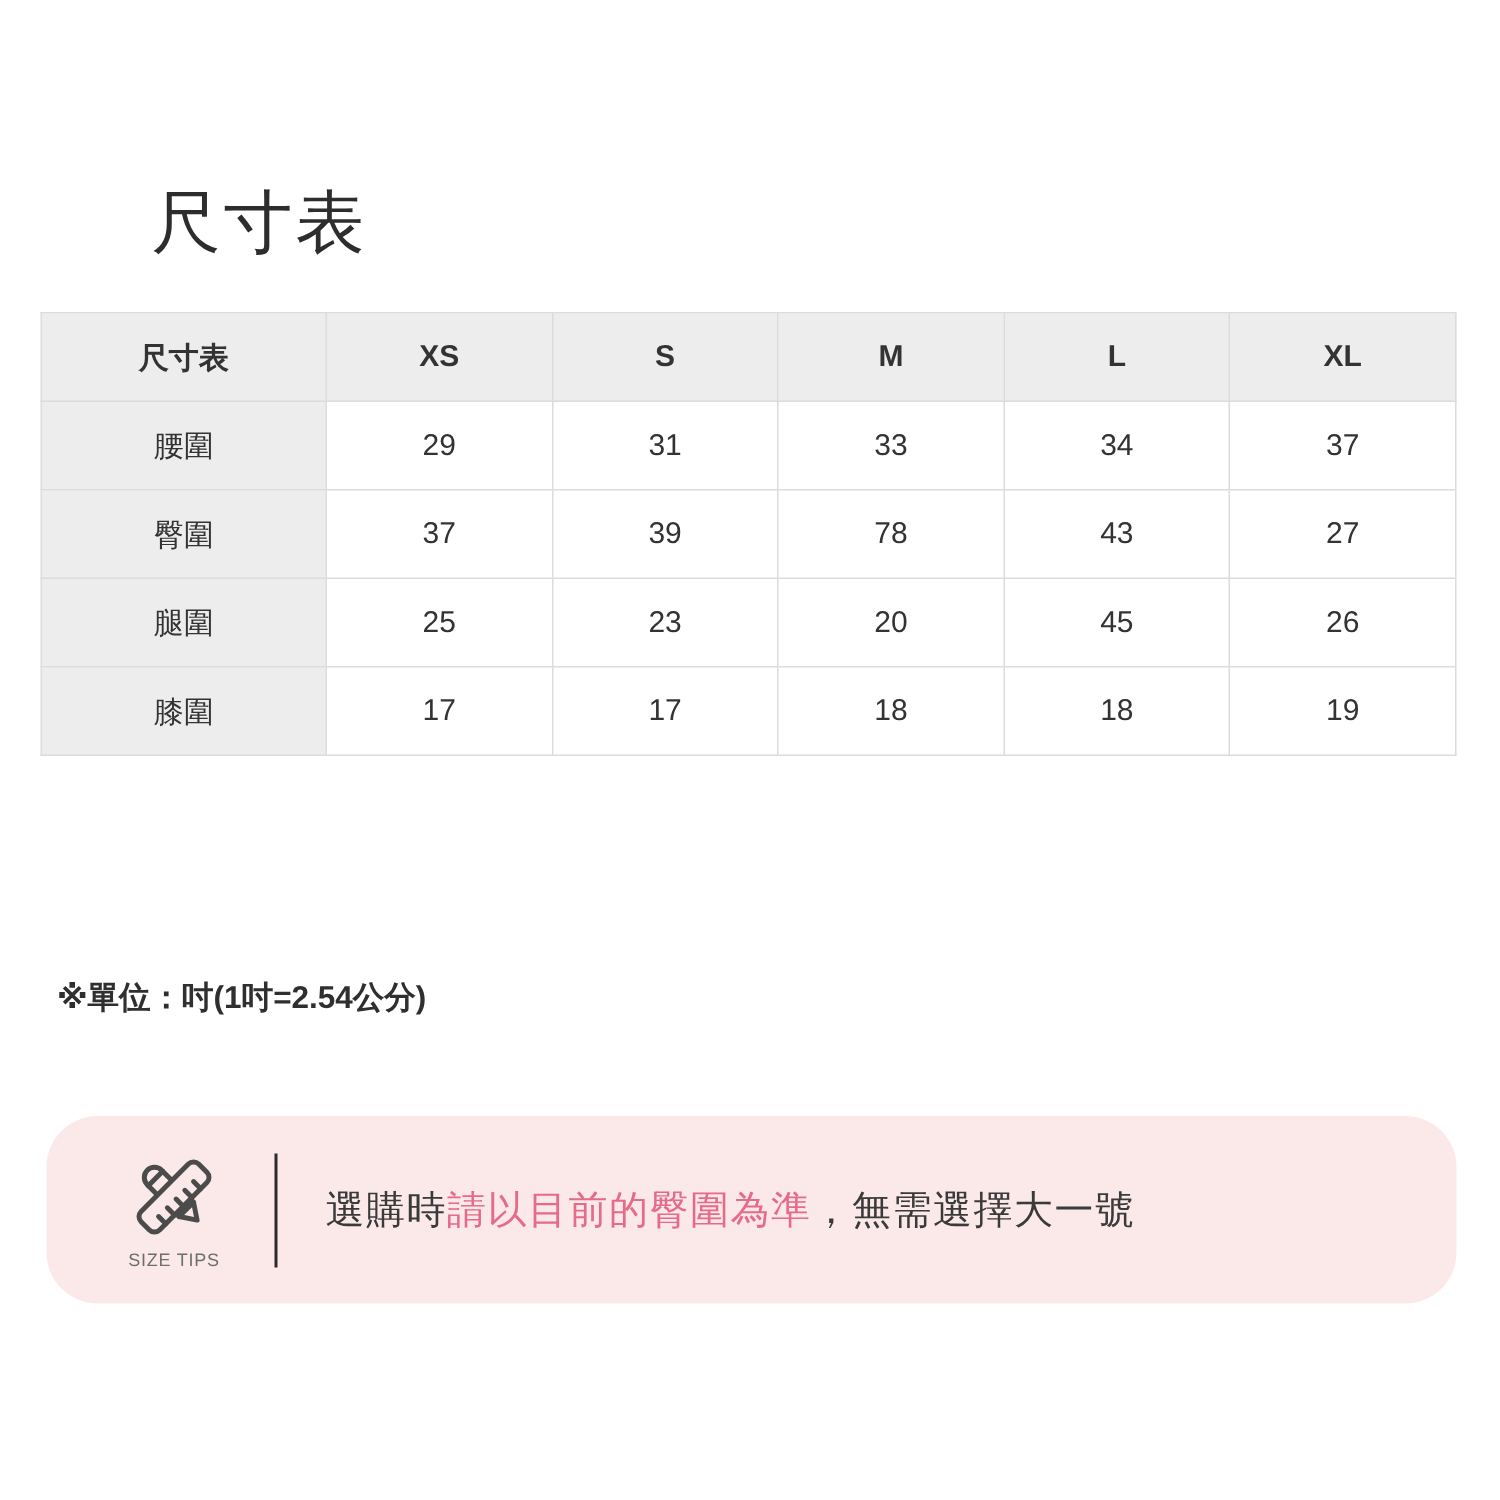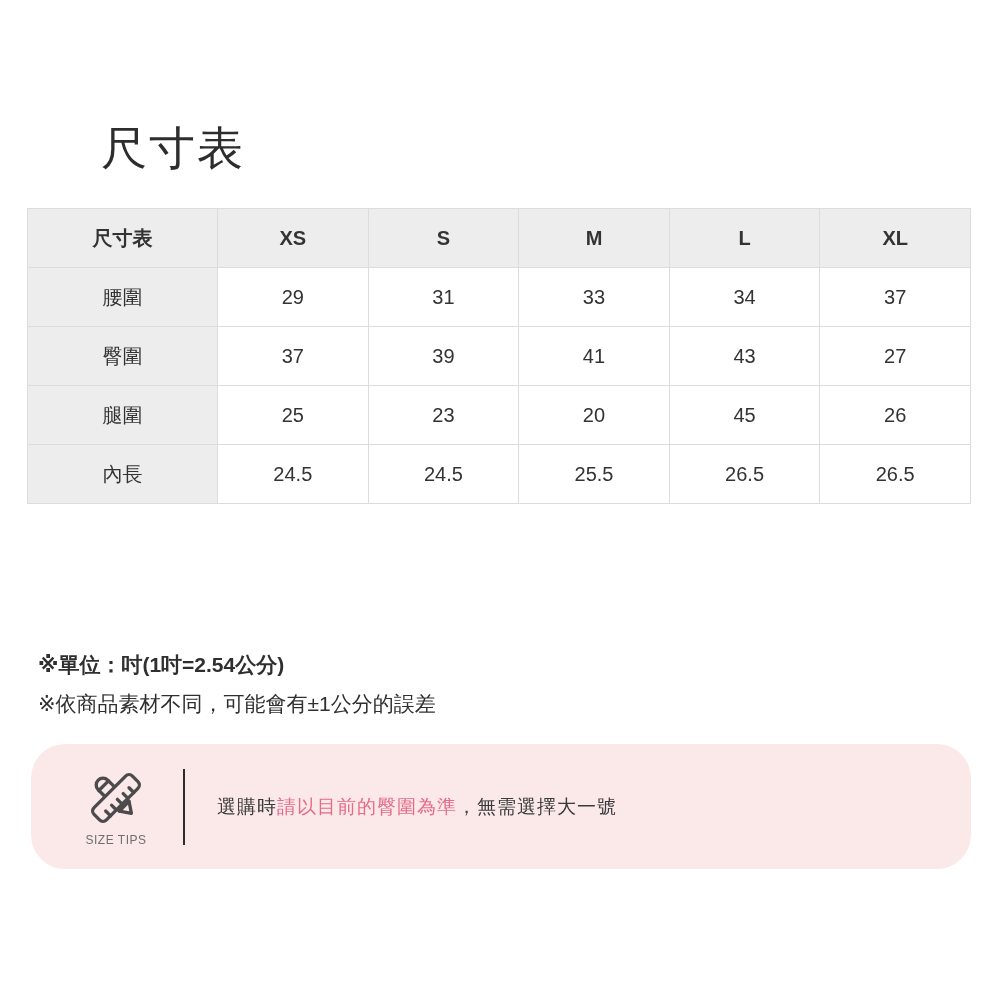--- a/index.html
+++ b/index.html
@@ -44,21 +44,21 @@
     margin-left:52px;width:66px;display:flex;flex-direction:column;align-items:center;
     flex:0 0 auto;
   }
   .tip-icon-label{
     font-size:12px;color:#6e6e6e;margin-top:4px;letter-spacing:0.5px;white-space:nowrap;
   }
   .tip-divider{
     width:2px;height:76px;background:#2b2b2b;margin-left:34px;flex:0 0 auto;
   }
   .tip-text{
-    margin:0 0 0 32px;font-size:19px;color:#3a3a3a;letter-spacing:1px;white-space:nowrap;
+    margin:0 0 0 32px;font-size:26px;color:#3a3a3a;letter-spacing:1px;white-space:nowrap;
   }
   .tip-text .pink{color:var(--pink);}
 </style>
 </head>
 <body>
 
 <div class="page">
 
   <h1 class="title">尺寸表</h1>
 
@@ -87,46 +87,45 @@
           <td>29</td>
           <td>31</td>
           <td>33</td>
           <td>34</td>
           <td>37</td>
         </tr>
         <tr>
           <td class="row-label">臀圍</td>
           <td>37</td>
           <td>39</td>
-          <td>41</td>
+          <td>78</td>
           <td>43</td>
           <td>27</td>
         </tr>
         <tr>
           <td class="row-label">腿圍</td>
           <td>25</td>
           <td>23</td>
           <td>20</td>
           <td>45</td>
           <td>26</td>
         </tr>
         <tr>
-          <td class="row-label">內長</td>
-          <td>24.5</td>
-          <td>24.5</td>
-          <td>25.5</td>
-          <td>26.5</td>
-          <td>26.5</td>
+          <td class="row-label">膝圍</td>
+          <td>17</td>
+          <td>17</td>
+          <td>18</td>
+          <td>18</td>
+          <td>19</td>
         </tr>
       </tbody>
   </table>
 
   <div class="notes">
     <p class="note bold">※單位：吋(1吋=2.54公分)</p>
-    <p class="note">※依商品素材不同，可能會有±1公分的誤差</p>
   </div>
 
   <div class="tip-box">
     <div class="tip-icon-col">
       <svg width="62" height="62" viewBox="0 0 64 64">
         <g stroke="var(--icon)" stroke-width="3.4" fill="none" stroke-linecap="round" stroke-linejoin="round">
 
           <g transform="rotate(45 32 32)">
             <path d="M 13 25 H 44 V 39 H 13 A 7 7 0 0 1 6 32 A 7 7 0 0 1 13 25 Z"></path>
             <path d="M 14 25 V 39"></path>

